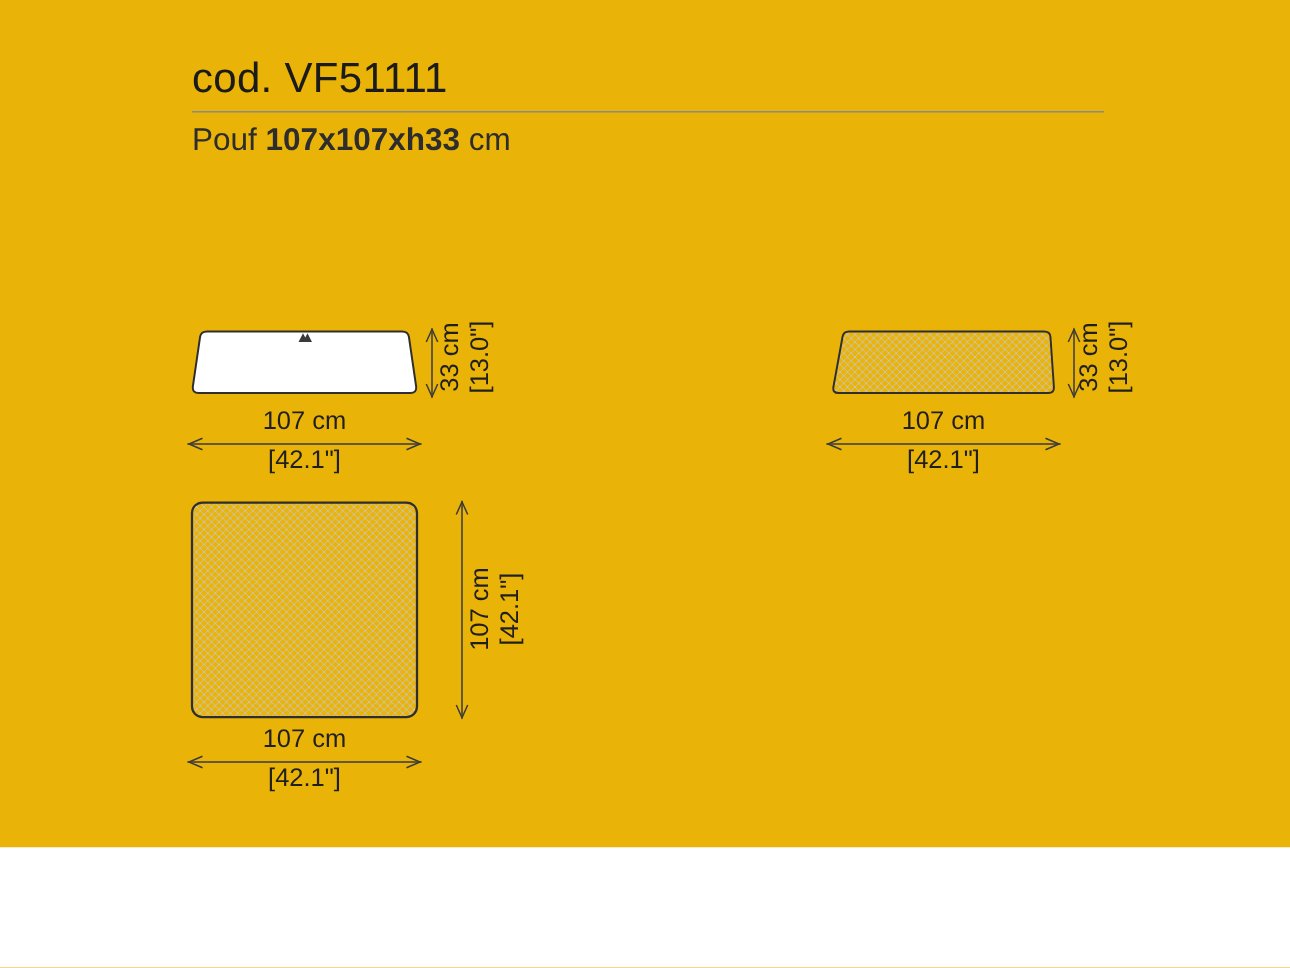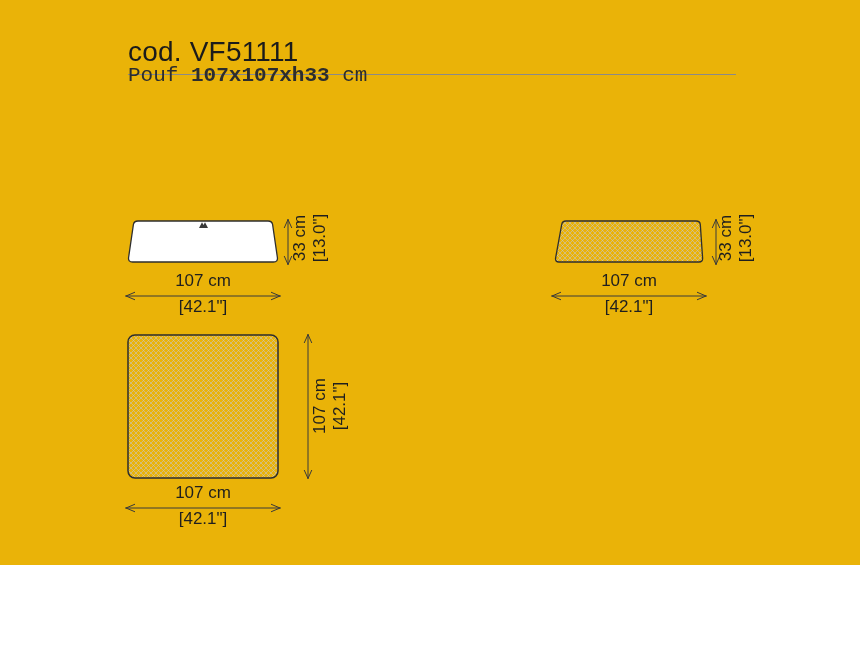--- a/index.html
+++ b/index.html
@@ -24,25 +24,24 @@
   .rule {
     position: absolute;
     left: 128px;
     top: 74px;
     width: 608px;
     border-top: 1px solid #8a8a8a;
   }
   .subtitle {
     position: absolute;
     left: 128px;
-    top: 64px;
+    top: 82px;
     font-size: 21px;
     font-weight: 400;
     color: #2d2d2d;
-    font-family: Liberation Mono, monospace;
   }
   .subtitle b { font-weight: 700; }
   .shape, .dim { position: absolute; }
   .dim-label {
     position: absolute;
     font-size: 17px;
     color: #1f1f1f;
     text-align: center;
     line-height: 1.1;
     white-space: nowrap;

